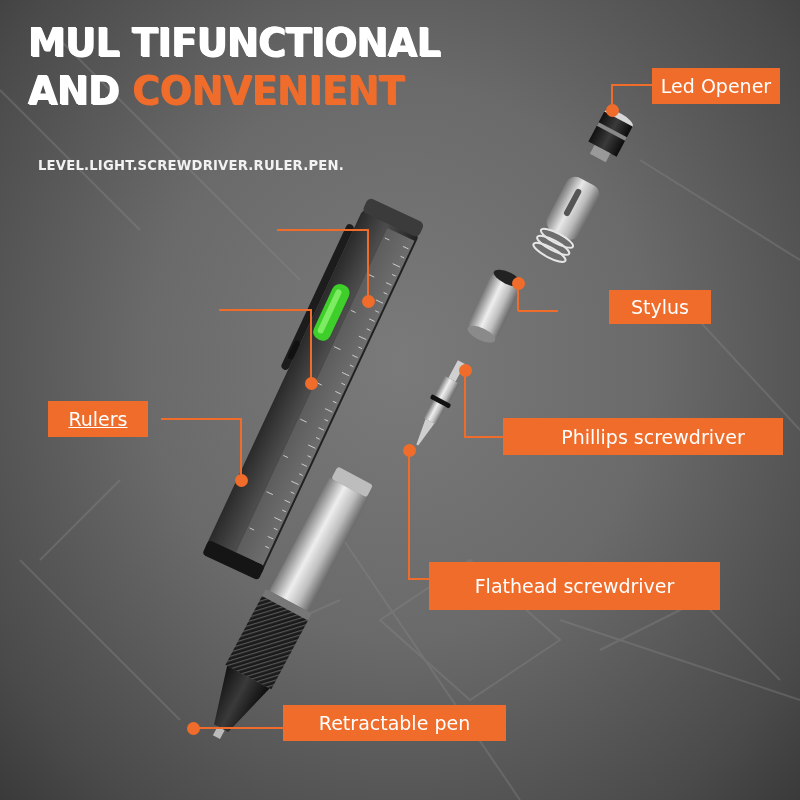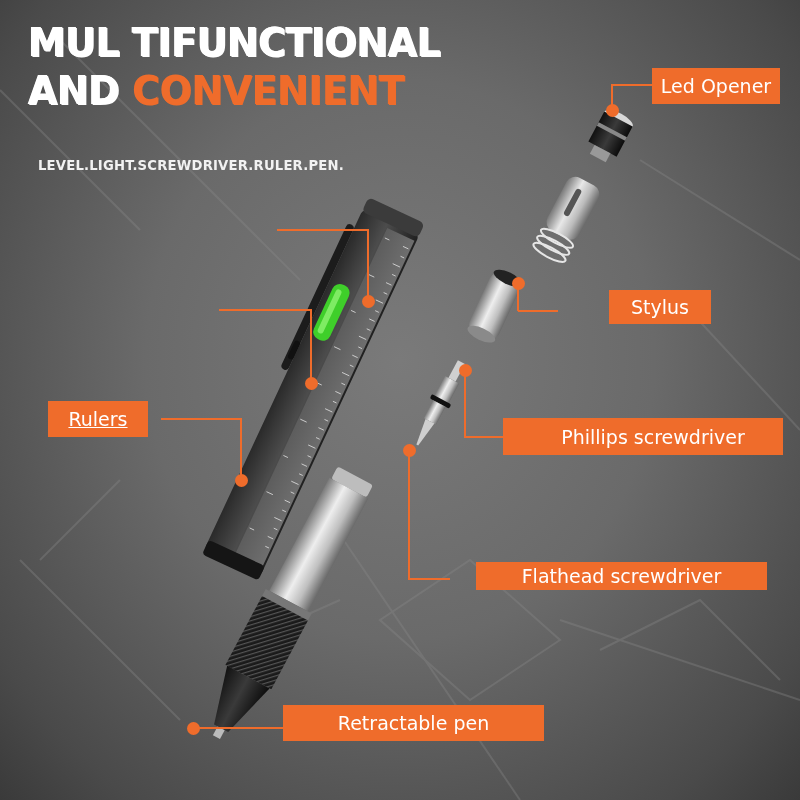--- a/index.html
+++ b/index.html
@@ -221,16 +221,16 @@
   <div class="line" style="left:408px;top:450px;width:2px;height:130px;"></div>
   <div class="dot" style="left:409px;top:450px;"></div>
 
   <div class="line" style="left:193px;top:727px;width:90px;height:2px;"></div>
   <div class="dot" style="left:193px;top:728px;"></div>
 
   <div class="label" style="left:652px;top:68px;width:128px;height:36px;">Led Opener</div>
   <div class="label" style="left:48px;top:401px;width:100px;height:36px;text-decoration:underline;">Rulers</div>
   <div class="label" style="left:589px;top:290px;width:102px;height:34px;margin-left:20px;">Stylus</div>
   <div class="label" style="left:503px;top:418px;width:280px;height:37px;padding-left:20px;">Phillips screwdriver</div>
-  <div class="label" style="left:476px;top:562px;width:291px;height:28px;text-align:right;">Flathead screwdriver</div>
-  <div class="label" style="left:283px;top:705px;width:261px;height:36px;">Retractable pen</div>
+  <div class="label" style="left:429px;top:562px;width:291px;height:48px;text-align:right;">Flathead screwdriver</div>
+  <div class="label" style="left:283px;top:705px;width:223px;height:36px;">Retractable pen</div>
 
 </div>
 
 </body></html>

